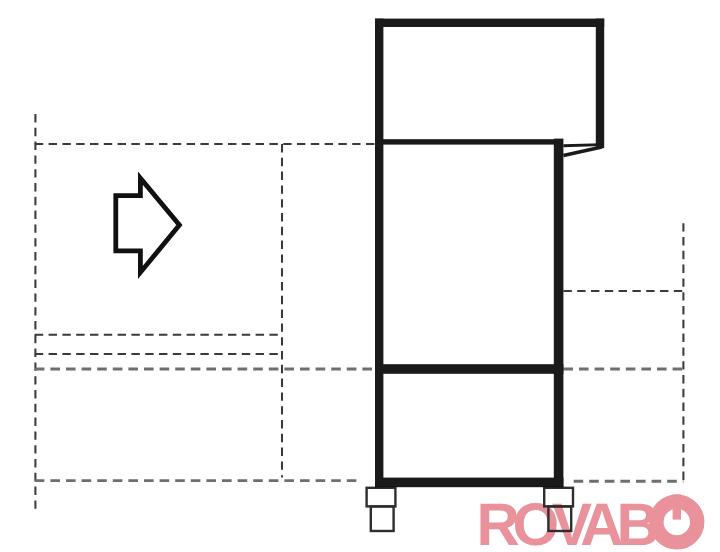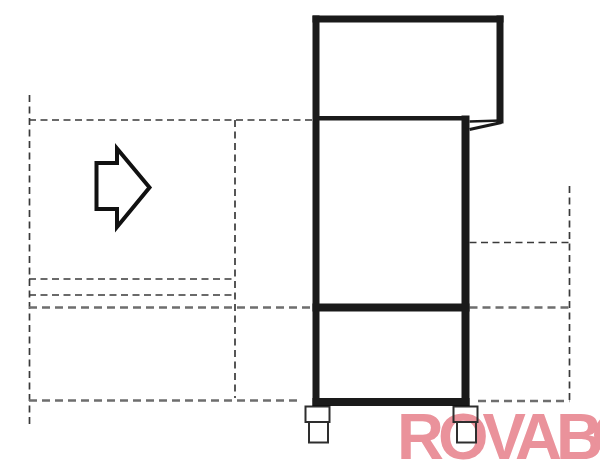--- a/index.html
+++ b/index.html
@@ -27,21 +27,21 @@
   .foot{stroke:#2e2e2e;stroke-width:2;fill:none;}
   .feet-group{mix-blend-mode:multiply;}
   .arrow-shape{fill:#ffffff;stroke:#111111;stroke-width:4;stroke-linejoin:miter;}
   .logo{
     position:absolute;left:397px;top:412px;height:46px;
     display:flex;align-items:flex-end;z-index:1;
   }
   .logo-text{
     font-family:"Liberation Sans", sans-serif;
     font-weight:bold;
-    font-size:65px;
+    font-size:50px;
     line-height:42px;
     letter-spacing:-6px;
     color:var(--pink);
     white-space:nowrap;
   }
   .power-o{
     width:46px;height:46px;
     box-sizing:border-box;
     border:12.5px solid var(--pink);
     border-radius:50%;

